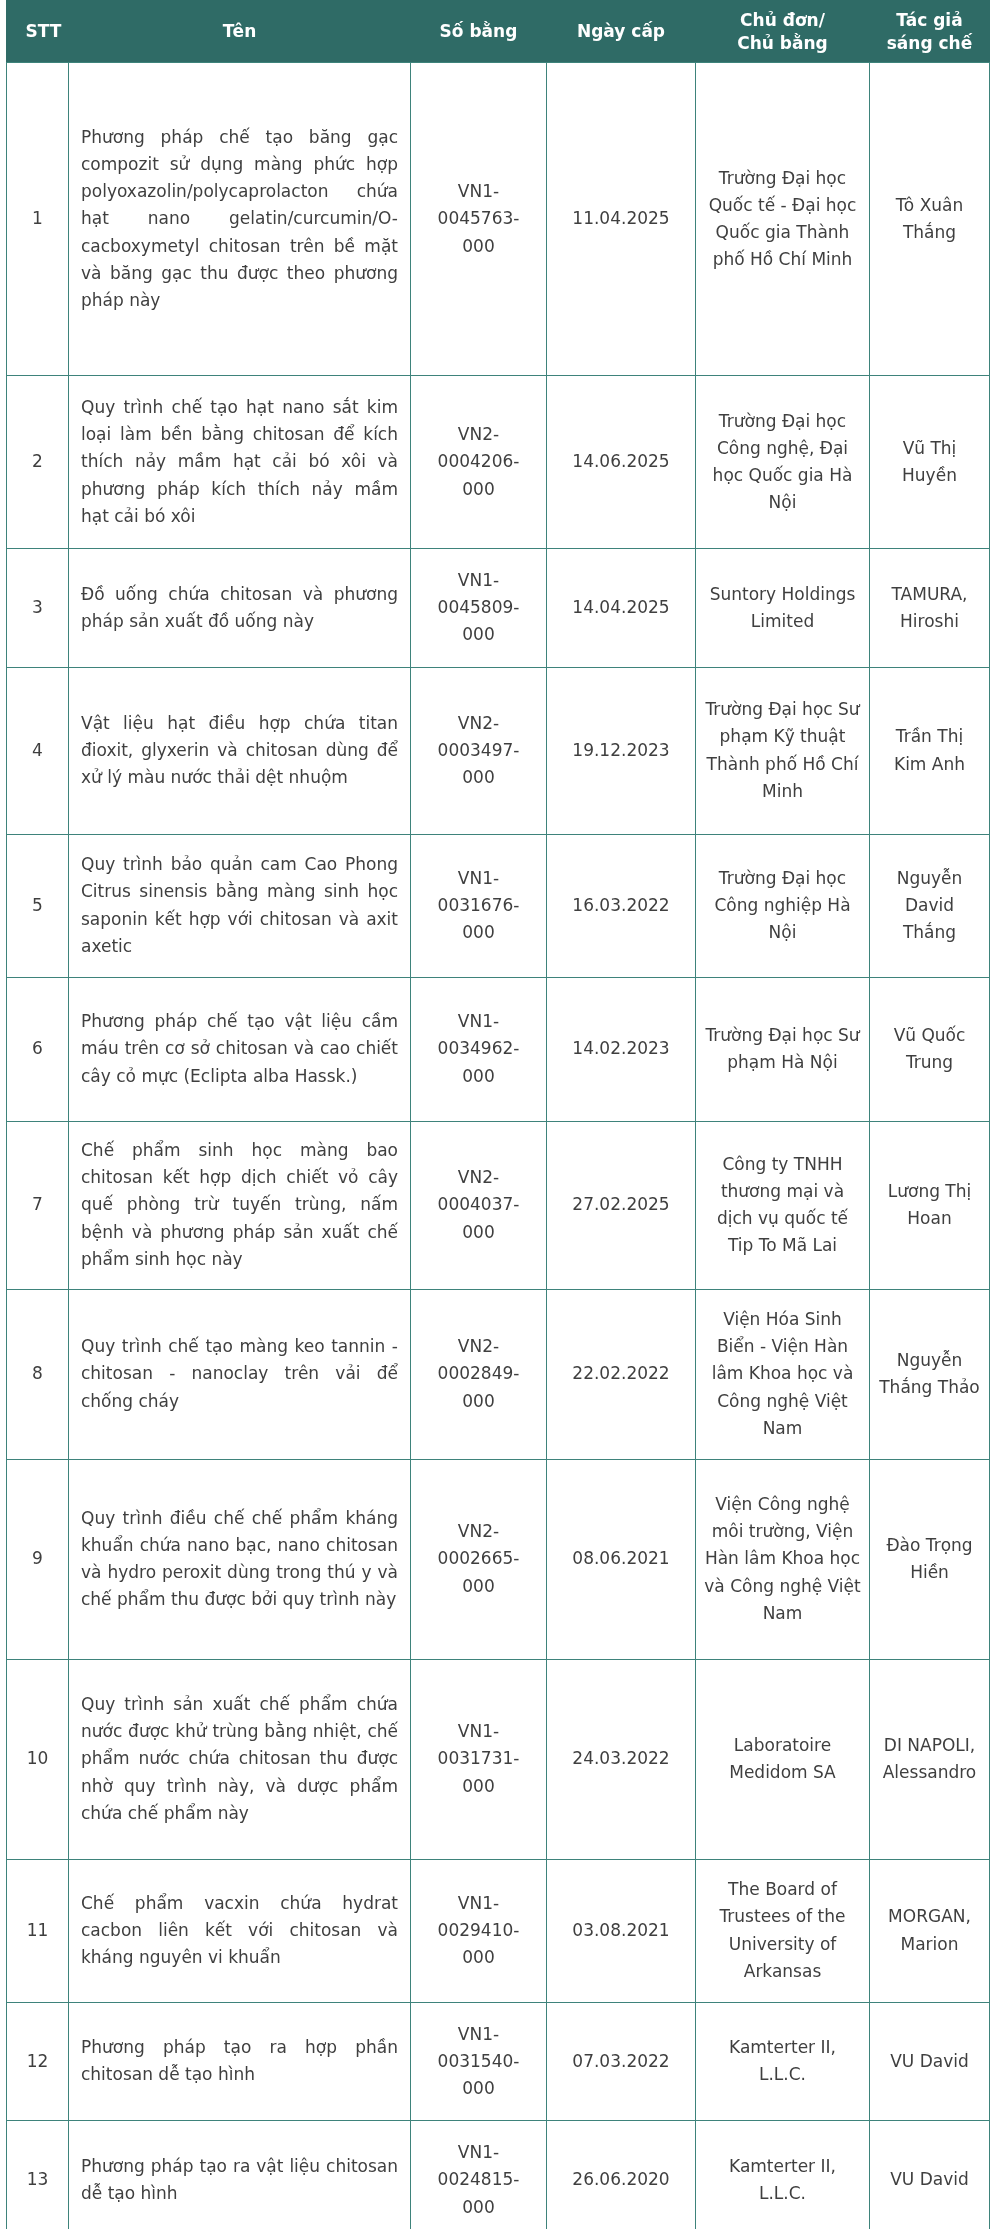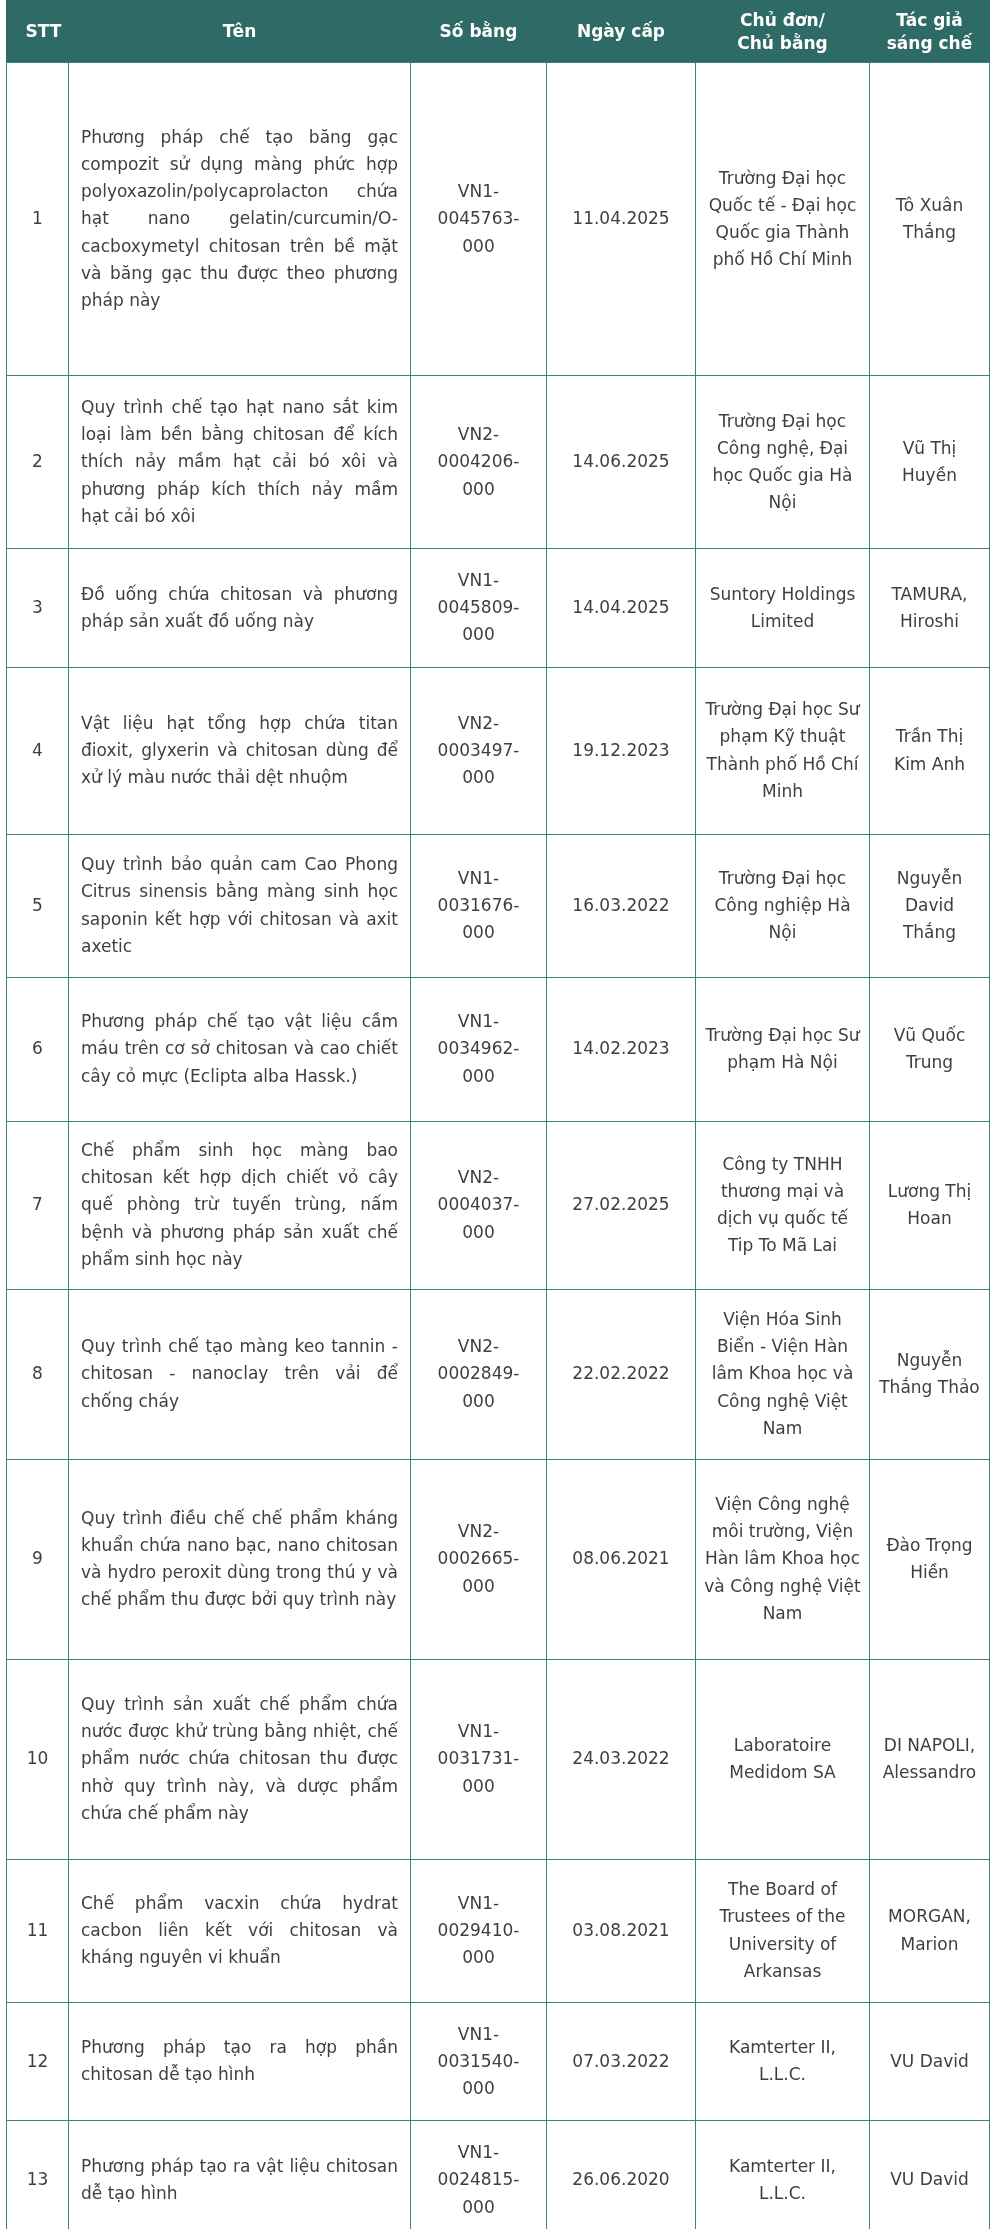--- a/index.html
+++ b/index.html
@@ -109,21 +109,21 @@
         <tr>
           <td class="col-stt">3</td>
           <td class="col-ten">Đồ uống chứa chitosan và phương pháp sản xuất đồ uống này</td>
           <td class="col-so_bang">VN1-0045809-000</td>
           <td class="col-ngay_cap">14.04.2025</td>
           <td class="col-chu_don">Suntory Holdings Limited</td>
           <td class="col-tac_gia">TAMURA, Hiroshi</td>
         </tr>
         <tr>
           <td class="col-stt">4</td>
-          <td class="col-ten">Vật liệu hạt tổng hợp chứa titan đioxit, glyxerin và chitosan dùng để xử lý màu nước thải dệt nhuộm</td>
+          <td class="col-ten">Vật liệu hạt điều hợp chứa titan đioxit, glyxerin và chitosan dùng để xử lý màu nước thải dệt nhuộm</td>
           <td class="col-so_bang">VN2-0003497-000</td>
           <td class="col-ngay_cap">19.12.2023</td>
           <td class="col-chu_don">Trường Đại học Sư phạm Kỹ thuật Thành phố Hồ Chí Minh</td>
           <td class="col-tac_gia">Trần Thị Kim Anh</td>
         </tr>
         <tr>
           <td class="col-stt">5</td>
           <td class="col-ten">Quy trình bảo quản cam Cao Phong Citrus sinensis bằng màng sinh học saponin kết hợp với chitosan và axit axetic</td>
           <td class="col-so_bang">VN1-0031676-000</td>
           <td class="col-ngay_cap">16.03.2022</td>

